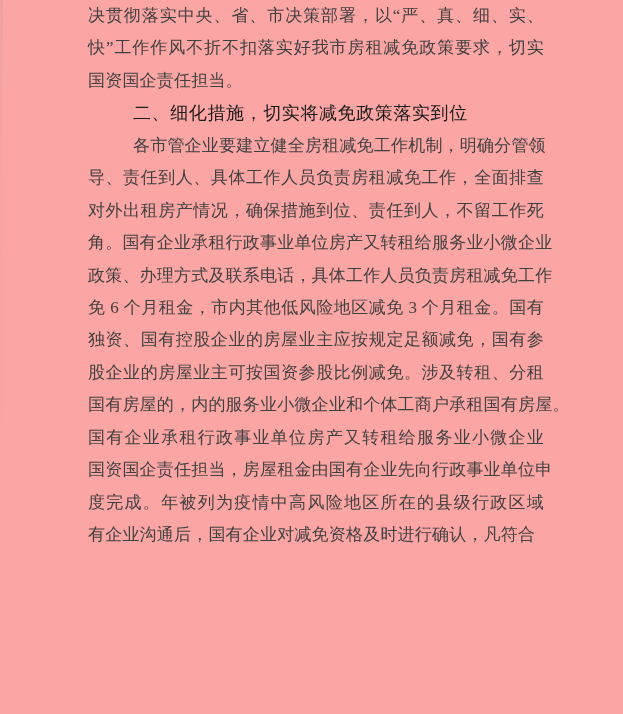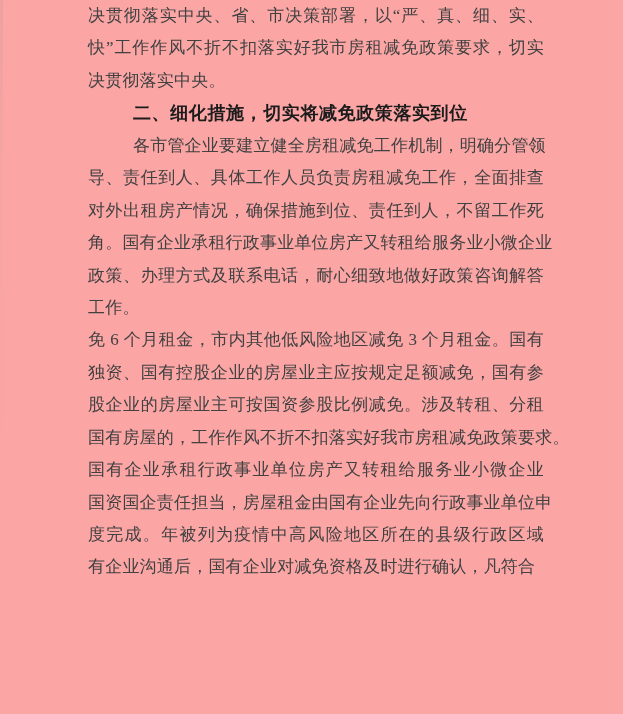--- a/index.html
+++ b/index.html
@@ -46,45 +46,44 @@
   }
   .line.end {
     text-align-last: left;
   }
   .line.indent {
     padding-left: 45px;
     width: 411px;
   }
   .line.heading {
     font-family: "Liberation Sans", sans-serif;
-    font-weight: 700;
+    font-weight: 400;
     font-size: 18px;
     color: #1c1c1c;
     letter-spacing: 0.6px;
     text-align-last: left;
   }
 </style>
 </head>
 <body>
 
 <div class="page">
   <div class="edge-artifact"></div>
   <div class="text-col">
       <div class="line">决贯彻落实中央、省、市决策部署，以“严、真、细、实、</div>
       <div class="line">快”工作作风不折不扣落实好我市房租减免政策要求，切实</div>
-      <div class="line end">决贯彻落实中央。</div>
+      <div class="line end">国资国企责任担当。</div>
       <div class="line heading indent end">二、细化措施，切实将减免政策落实到位</div>
       <div class="line indent">各市管企业要建立健全房租减免工作机制，明确分管领</div>
       <div class="line">导、责任到人、具体工作人员负责房租减免工作，全面排查</div>
       <div class="line">对外出租房产情况，确保措施到位、责任到人，不留工作死</div>
       <div class="line">角。国有企业承租行政事业单位房产又转租给服务业小微企业</div>
-      <div class="line">政策、办理方式及联系电话，耐心细致地做好政策咨询解答</div>
-      <div class="line end">工作。</div>
+      <div class="line">政策、办理方式及联系电话，具体工作人员负责房租减免工作</div>
       <div class="line">免 6 个月租金，市内其他低风险地区减免 3 个月租金。国有</div>
       <div class="line">独资、国有控股企业的房屋业主应按规定足额减免，国有参</div>
       <div class="line">股企业的房屋业主可按国资参股比例减免。涉及转租、分租</div>
-      <div class="line">国有房屋的，工作作风不折不扣落实好我市房租减免政策要求。</div>
+      <div class="line">国有房屋的，内的服务业小微企业和个体工商户承租国有房屋。</div>
       <div class="line">国有企业承租行政事业单位房产又转租给服务业小微企业</div>
       <div class="line">国资国企责任担当，房屋租金由国有企业先向行政事业单位申</div>
       <div class="line">度完成。年被列为疫情中高风险地区所在的县级行政区域</div>
       <div class="line end">有企业沟通后，国有企业对减免资格及时进行确认，凡符合</div>
     </div>
 </div>
 
 </body></html>

